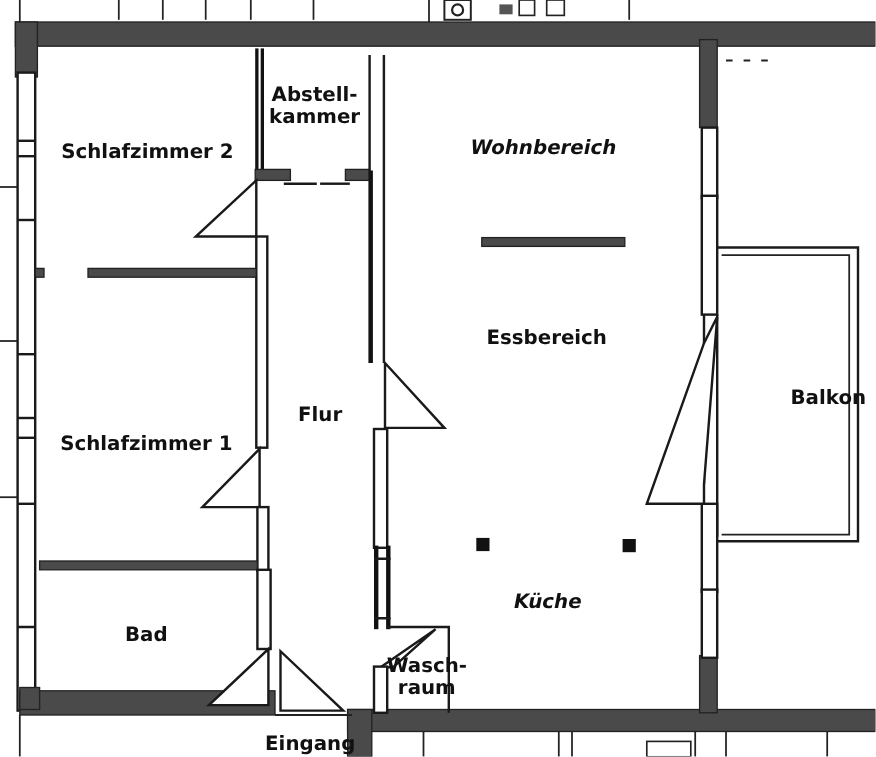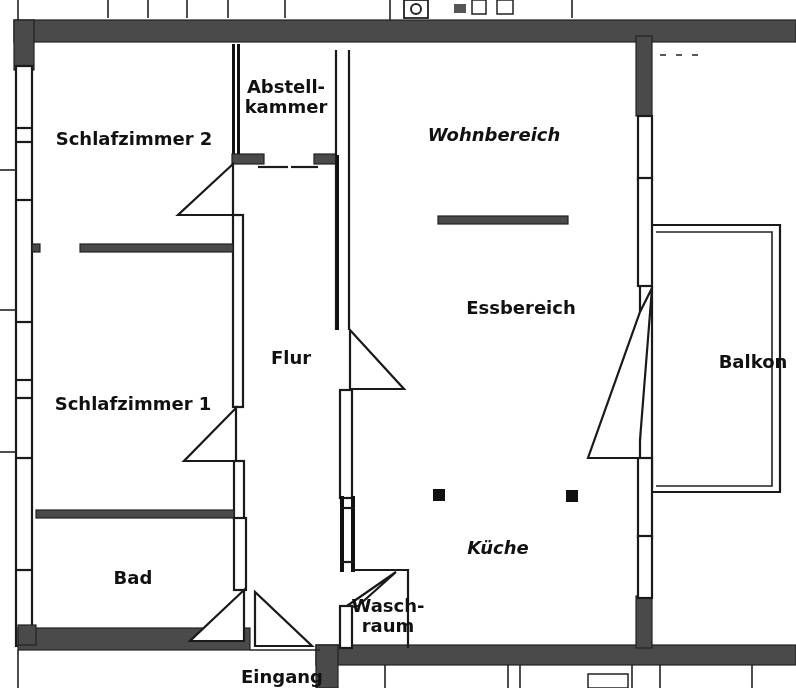--- a/index.html
+++ b/index.html
@@ -139,23 +139,23 @@
     <rect class="wall-black" x="433" y="489" width="12" height="12"></rect>
     <rect class="wall-black" x="566" y="490" width="12" height="12"></rect>
   </svg>
 
   <div class="label" style="left:134px;top:139px;">Schlafzimmer 2</div>
   <div class="label" style="left:286px;top:97px;">
     <div>Abstell-</div>
     <div>kammer</div>
   </div>
   <div class="label" style="left:494px;top:135px;font-style:italic;">Wohnbereich</div>
-  <div class="label" style="left:497px;top:308px;margin-left:24px;">Essbereich</div>
+  <div class="label" style="left:497px;top:308px;">Essbereich</div>
   <div class="label" style="left:753px;top:362px;text-align:center;">Balkon</div>
-  <div class="label" style="left:291px;top:358px;">Flur</div>
+  <div class="label" style="left:291px;top:378px;">Flur</div>
   <div class="label" style="left:133px;top:376px;margin-top:28px;">Schlafzimmer 1</div>
   <div class="label" style="left:133px;top:578px;">Bad</div>
   <div class="label" style="left:498px;top:548px;font-style:italic;">Küche</div>
   <div class="label" style="left:388px;top:616px;">
     <div>Wasch-</div>
     <div>raum</div>
   </div>
   <div class="label" style="left:282px;top:677px;">Eingang</div>
 </div>
 

